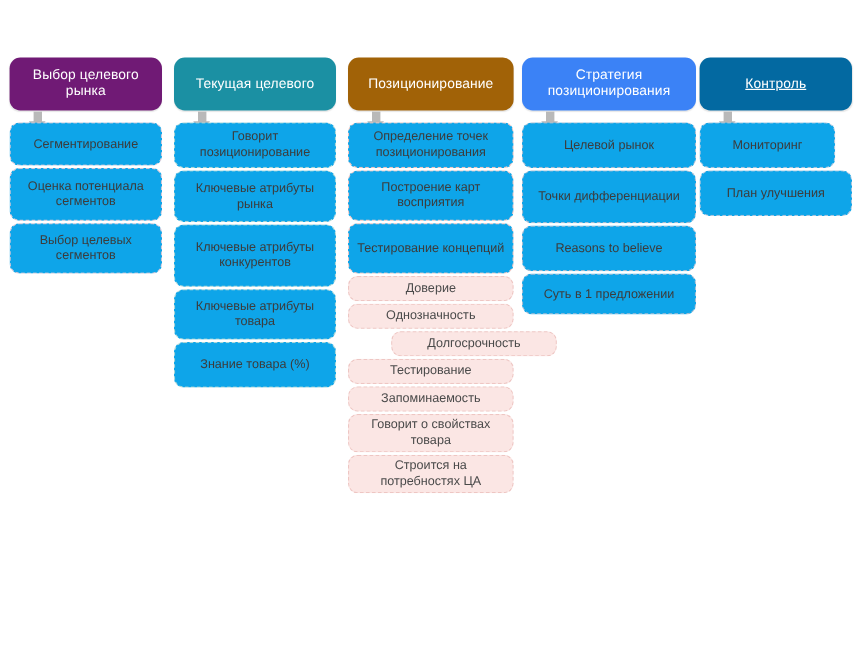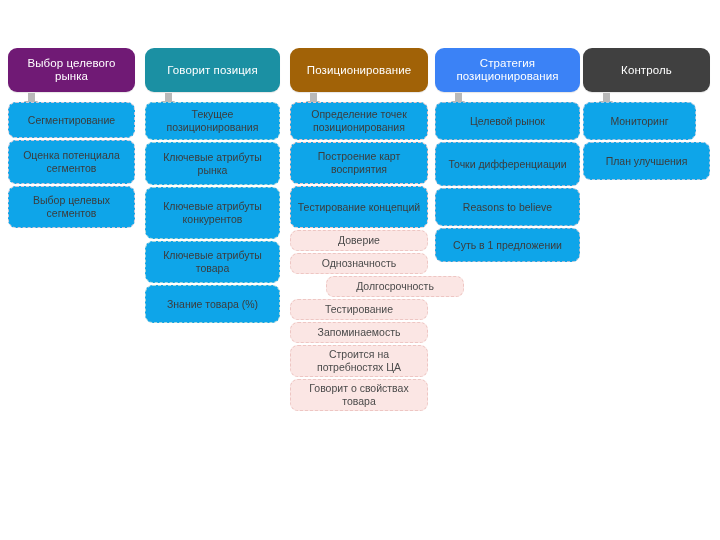--- a/index.html
+++ b/index.html
@@ -88,47 +88,47 @@
   }
   
   .c1 .header { background: #701a75; }
   .c1 .box { border: 1px dashed #cfc7d8; }
   .c2 .header { background: #1b90a3; }
   .c2 .box { border: 1px dashed #a9d6d8; }
   .c3 .header { background: #a16207; }
   .c3 .box { border: 1px dashed #eec6c3; }
   .c4 .header { background: #3b82f6; }
   .c4 .box { border: 1px dashed #a8bdd2; }
-  .c5 .header { background: #404040; }
+  .c5 .header { background: #0369a1; text-decoration: underline; }
   .c5 .box { border: 1px dashed #aac6de; }
 </style>
 </head>
 <body>
 
 <div id="canvas">
     <div class="column c1" style="left: 8px; width: 127px;">
       <div class="header" style="width: 127px;">Выбор целевого рынка</div>
       <div class="arrow" style="top: 45px;">
         <div class="shaft"></div>
         <div class="head"></div>
       </div>
       <div class="boxes" style="width: 127px;">
         <div class="box" style="height: 36px; width: 127px;">Сегментирование</div>
         <div class="box" style="height: 44px; width: 127px;">Оценка потенциала сегментов</div>
         <div class="box" style="height: 42px; width: 127px;">Выбор целевых сегментов</div>
       </div>
     </div>
     <div class="column c2" style="left: 145px; width: 135px;">
-      <div class="header" style="width: 135px;">Говорит позиция</div>
+      <div class="header" style="width: 135px;">Текущая целевого</div>
       <div class="arrow" style="top: 45px;">
         <div class="shaft"></div>
         <div class="head"></div>
       </div>
       <div class="boxes" style="width: 135px;">
-        <div class="box" style="height: 38px; width: 135px;">Текущее позиционирования</div>
+        <div class="box" style="height: 38px; width: 135px;">Говорит позиционирование</div>
         <div class="box" style="height: 43px; width: 135px;">Ключевые атрибуты рынка</div>
         <div class="box" style="height: 52px; width: 135px;">Ключевые атрибуты конкурентов</div>
         <div class="box" style="height: 42px; width: 135px;">Ключевые атрибуты товара</div>
         <div class="box" style="height: 38px; width: 135px;">Знание товара (%)</div>
       </div>
     </div>
     <div class="column c3" style="left: 290px; width: 138px;">
       <div class="header" style="width: 138px;">Позиционирование</div>
       <div class="arrow" style="top: 45px;">
         <div class="shaft"></div>
@@ -136,22 +136,22 @@
       </div>
       <div class="boxes" style="width: 138px;">
         <div class="box" style="height: 38px; width: 138px;">Определение точек позиционирования</div>
         <div class="box" style="height: 42px; width: 138px;">Построение карт восприятия</div>
         <div class="box" style="height: 42px; width: 138px;">Тестирование концепций</div>
         <div class="box pink" style="height: 21px; width: 138px;">Доверие</div>
         <div class="box pink" style="height: 21px; width: 138px;">Однозначность</div>
         <div class="box pink" style="height: 21px; width: 138px; margin-left: 36px;">Долгосрочность</div>
         <div class="box pink" style="height: 21px; width: 138px;">Тестирование</div>
         <div class="box pink" style="height: 21px; width: 138px;">Запоминаемость</div>
+        <div class="box pink" style="height: 32px; width: 138px;">Говорит о свойствах товара</div>
         <div class="box pink" style="height: 32px; width: 138px;">Строится на потребностях ЦА</div>
-        <div class="box pink" style="height: 32px; width: 138px;">Говорит о свойствах товара</div>
       </div>
     </div>
     <div class="column c4" style="left: 435px; width: 145px;">
       <div class="header" style="width: 145px;">Стратегия позиционирования</div>
       <div class="arrow" style="top: 45px;">
         <div class="shaft"></div>
         <div class="head"></div>
       </div>
       <div class="boxes" style="width: 145px;">
         <div class="box" style="height: 38px; width: 145px;">Целевой рынок</div>

